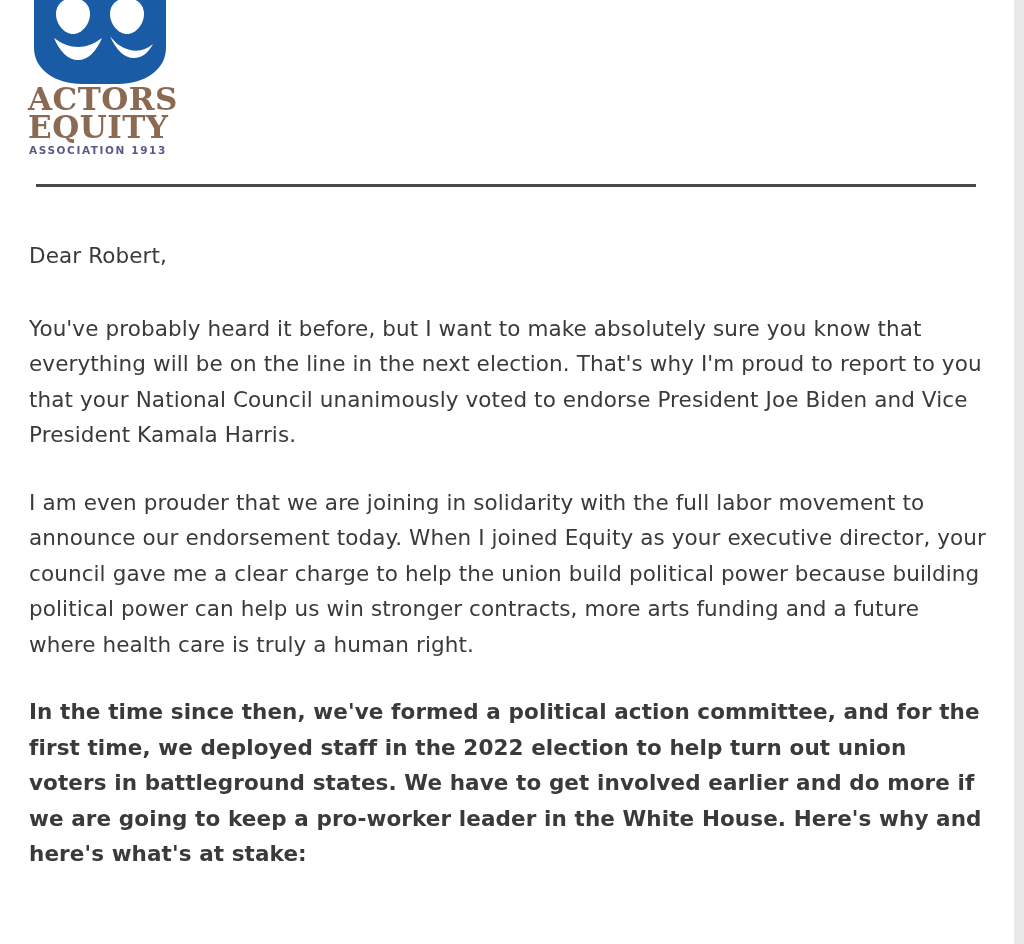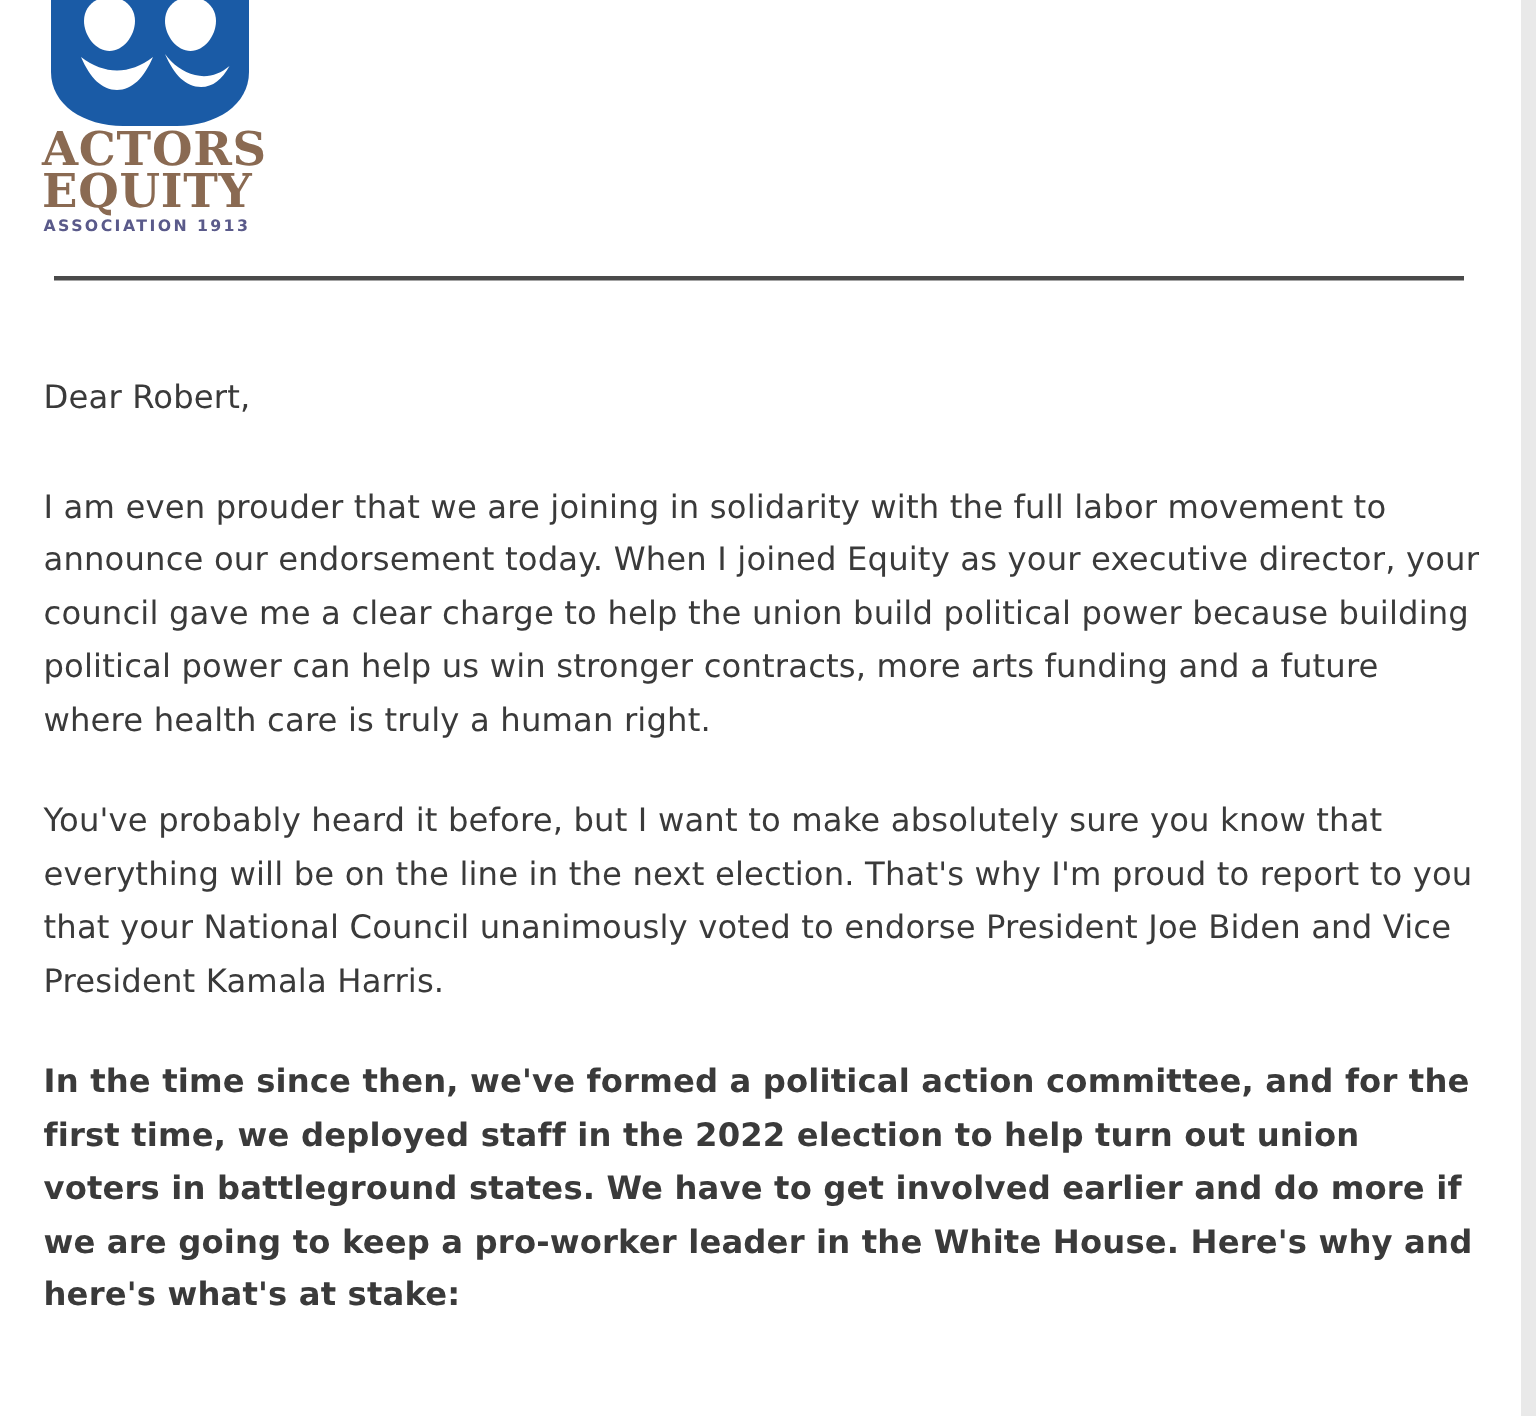--- a/index.html
+++ b/index.html
@@ -51,21 +51,21 @@
     position: absolute;
     left: 29px;
     top: 238px;
     width: 958px;
     color: #3a3a3a;
     font-size: 21.5px;
     line-height: 35.5px;
     letter-spacing: 0.1px;
   }
   .letter-body p {
-    margin: 10px 0 32px 0;
+    margin: 0 0 32px 0;
   }
   .letter-body p.salutation {
     margin-bottom: 37px;
   }
   .letter-body p:last-child {
     margin-bottom: 0;
     font-weight: bold;
   }
 </style>
 </head>
@@ -83,18 +83,18 @@
       <text x="2" y="124" font-family="'DejaVu Serif', serif" font-size="31" font-weight="bold" letter-spacing="0.5" fill="#8a6a52">ACTORS'</text>
       <text x="2" y="152" font-family="'DejaVu Serif', serif" font-size="31" font-weight="bold" letter-spacing="0.5" fill="#8a6a52">EQUITY</text>
       <text x="3" y="168" font-family="'DejaVu Sans', sans-serif" font-size="10.5" font-weight="bold" letter-spacing="1.6" fill="#5a5a8a">ASSOCIATION 1913</text>
     </svg>
   </div>
 
   <div class="divider"></div>
 
   <div class="letter-body">
     <p class="salutation">Dear Robert,</p>
+    <p>You've probably heard it before, but I want to make absolutely sure you know that everything will be on the line in the next election. That's why I'm proud to report to you that your National Council unanimously voted to endorse President Joe Biden and Vice President Kamala Harris.</p>
     <p>I am even prouder that we are joining in solidarity with the full labor movement to announce our endorsement today. When I joined Equity as your executive director, your council gave me a clear charge to help the union build political power because building political power can help us win stronger contracts, more arts funding and a future where health care is truly a human right.</p>
-    <p>You've probably heard it before, but I want to make absolutely sure you know that everything will be on the line in the next election. That's why I'm proud to report to you that your National Council unanimously voted to endorse President Joe Biden and Vice President Kamala Harris.</p>
     <p>In the time since then, we've formed a political action committee, and for the first time, we deployed staff in the 2022 election to help turn out union voters in battleground states. We have to get involved earlier and do more if we are going to keep a pro-worker leader in the White House. Here's why and here's what's at stake:</p>
   </div>
 
 </div>
 
 </body></html>

